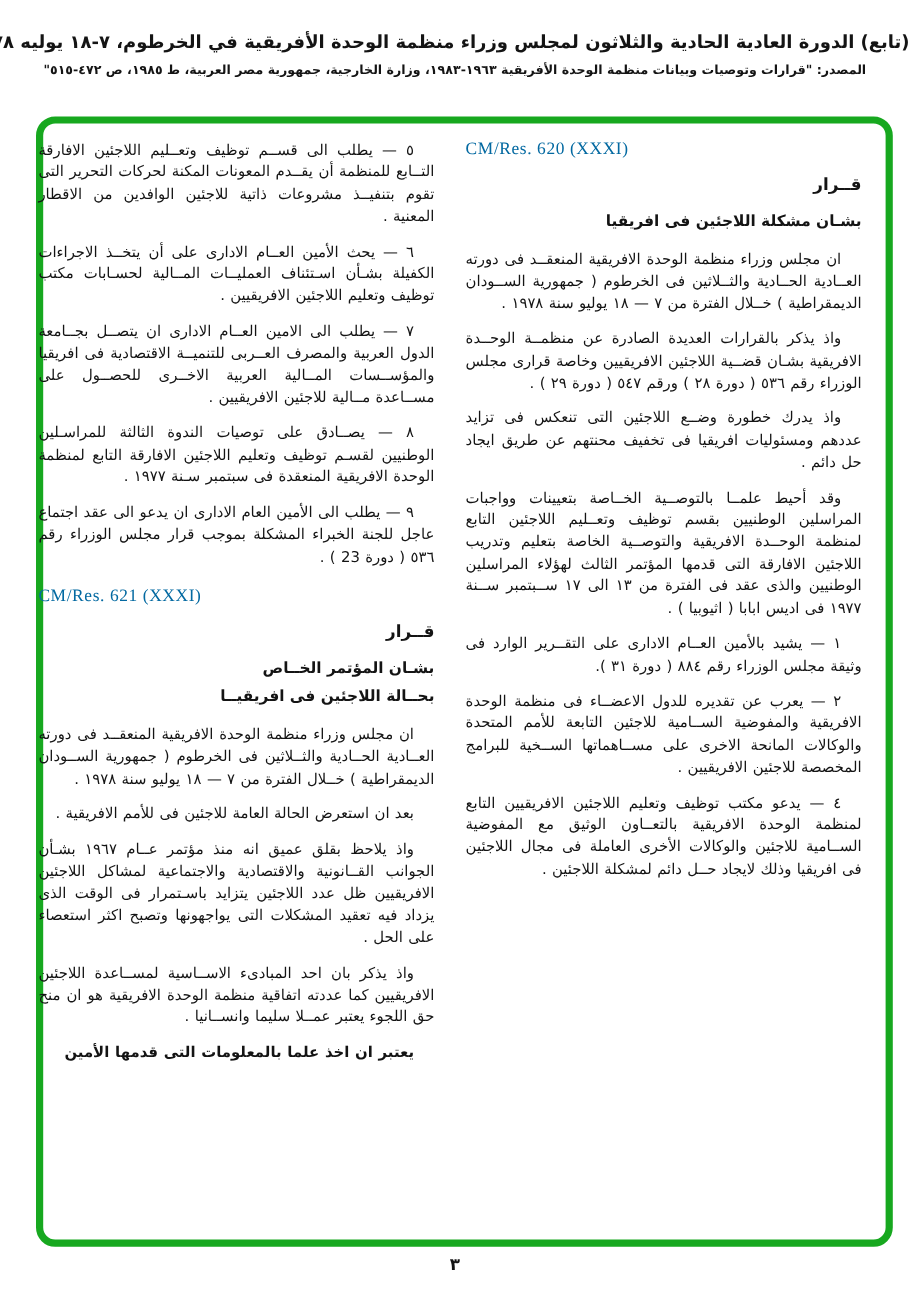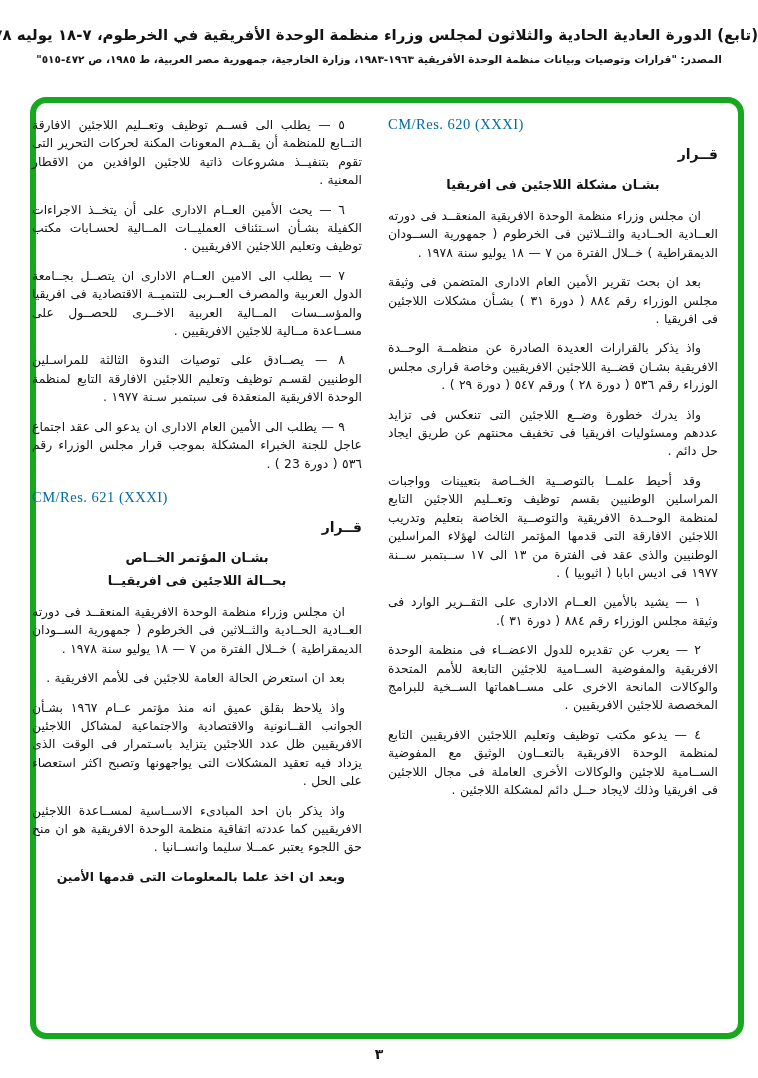--- a/index.html
+++ b/index.html
@@ -38,21 +38,21 @@
     font-size:14.5px; color:#0369a1;
     margin-bottom:13px; letter-spacing:.5px;
   }
   .ref-2 { margin-top:16px; }
 
   .h-qarar {
     text-align:right; font-weight:bold; font-size:14px;
     letter-spacing:1px; margin:6px 0 15px;
   }
   .h-sub {
-    text-align:center; font-weight:bold; font-size:12.8px;
+    text-align:right; font-weight:bold; font-size:12.8px;
     margin-bottom:8px;
   }
   .h-sub-last { margin-bottom:15px; }
 
   .para {
     font-size:12.4px; line-height:18.4px;
     text-align:justify; text-indent:17px;
     margin-bottom:11px;
     word-spacing:.5px;
   }
@@ -75,21 +75,20 @@
   </header>
 
   <div class="frame"></div>
 
   <section class="col col-right">
     <div class="ref">CM/Res. 620 (XXXI)</div>
     <div class="h-qarar">قــرار</div>
     <div class="h-sub h-sub-last">بشـان مشكلة اللاجئين فى افريقيا</div>
 
     <p class="para">ان مجلس وزراء منظمة الوحدة الافريقية المنعقــد فى دورته العــادية الحــادية والثــلاثين فى الخرطوم ( جمهورية الســودان الديمقراطية ) خــلال الفترة من ٧ — ١٨ يوليو سنة ١٩٧٨ .</p>
-    <p class="para">بعد ان بحث تقرير الأمين العام الادارى المتضمن فى وثيقة مجلس الوزراء رقم ٨٨٤ ( دورة ٣١ ) بشـأن مشكلات اللاجئين فى افريقيا .</p>
     <p class="para">واذ يذكر بالقرارات العديدة الصادرة عن منظمــة الوحــدة الافريقية بشـان قضــية اللاجئين الافريقيين وخاصة قرارى مجلس الوزراء رقم ٥٣٦ ( دورة ٢٨ ) ورقم ٥٤٧ ( دورة ٢٩ ) .</p>
     <p class="para">واذ يدرك خطورة وضــع اللاجئين التى تنعكس فى تزايد عددهم ومسئوليات افريقيا فى تخفيف محنتهم عن طريق ايجاد حل دائم .</p>
     <p class="para">وقد أحيط علمــا بالتوصــية الخــاصة بتعيينات وواجبات المراسلين الوطنيين بقسم توظيف وتعــليم اللاجئين التابع لمنظمة الوحــدة الافريقية والتوصــية الخاصة بتعليم وتدريب اللاجئين الافارقة التى قدمها المؤتمر الثالث لهؤلاء المراسلين الوطنيين والذى عقد فى الفترة من ١٣ الى ١٧ ســبتمبر ســنة ١٩٧٧ فى اديس ابابا ( اثيوبيا ) .</p>
     <p class="para">١ — يشيد بالأمين العــام الادارى على التقــرير الوارد فى وثيقة مجلس الوزراء رقم ٨٨٤ ( دورة ٣١ ).</p>
     <p class="para">٢ — يعرب عن تقديره للدول الاعضــاء فى منظمة الوحدة الافريقية والمفوضية الســامية للاجئين التابعة للأمم المتحدة والوكالات المانحة الاخرى على مســاهماتها الســخية للبرامج المخصصة للاجئين الافريقيين .</p>
     <p class="para">٤ — يدعو مكتب توظيف وتعليم اللاجئين الافريقيين التابع لمنظمة الوحدة الافريقية بالتعــاون الوثيق مع المفوضية الســامية للاجئين والوكالات الأخرى العاملة فى مجال اللاجئين فى افريقيا وذلك لايجاد حــل دائم لمشكلة اللاجئين .</p>
   </section>
 
   <section class="col col-left">
     <p class="para">٥ — يطلب الى قســم توظيف وتعــليم اللاجئين الافارقة التــابع للمنظمة أن يقــدم المعونات المكنة لحركات التحرير التى تقوم بتنفيــذ مشروعات ذاتية للاجئين الوافدين من الاقطار المعنية .</p>
@@ -100,20 +99,20 @@
 
     <div class="ref ref-2">CM/Res. 621 (XXXI)</div>
     <div class="h-qarar">قــرار</div>
     <div class="h-sub">بشـان المؤتمر الخــاص</div>
     <div class="h-sub h-sub-last">بحــالة اللاجئين فى افريقيــا</div>
 
     <p class="para">ان مجلس وزراء منظمة الوحدة الافريقية المنعقــد فى دورته العــادية الحــادية والثــلاثين فى الخرطوم ( جمهورية الســودان الديمقراطية ) خــلال الفترة من ٧ — ١٨ يوليو سنة ١٩٧٨ .</p>
     <p class="para">بعد ان استعرض الحالة العامة للاجئين فى للأمم الافريقية .</p>
     <p class="para">واذ يلاحظ بقلق عميق انه منذ مؤتمر عــام ١٩٦٧ بشـأن الجوانب القــانونية والاقتصادية والاجتماعية لمشاكل اللاجئين الافريقيين ظل عدد اللاجئين يتزايد باسـتمرار فى الوقت الذى يزداد فيه تعقيد المشكلات التى يواجهونها وتصبح اكثر استعصاء على الحل .</p>
     <p class="para">واذ يذكر بان احد المبادىء الاســاسية لمســاعدة اللاجئين الافريقيين كما عددته اتفاقية منظمة الوحدة الافريقية هو ان منح حق اللجوء يعتبر عمــلا سليما وانســانيا .</p>
-    <p class="para catchword">وبعد ان اخذ علما بالمعلومات التى قدمها الأمين</p>
+    <p class="para catchword">يعتبر ان اخذ علما بالمعلومات التى قدمها الأمين</p>
   </section>
 
   <footer>
     <div class="pagenum">٣</div>
   </footer>
 
 </div>
 
 </body></html>

